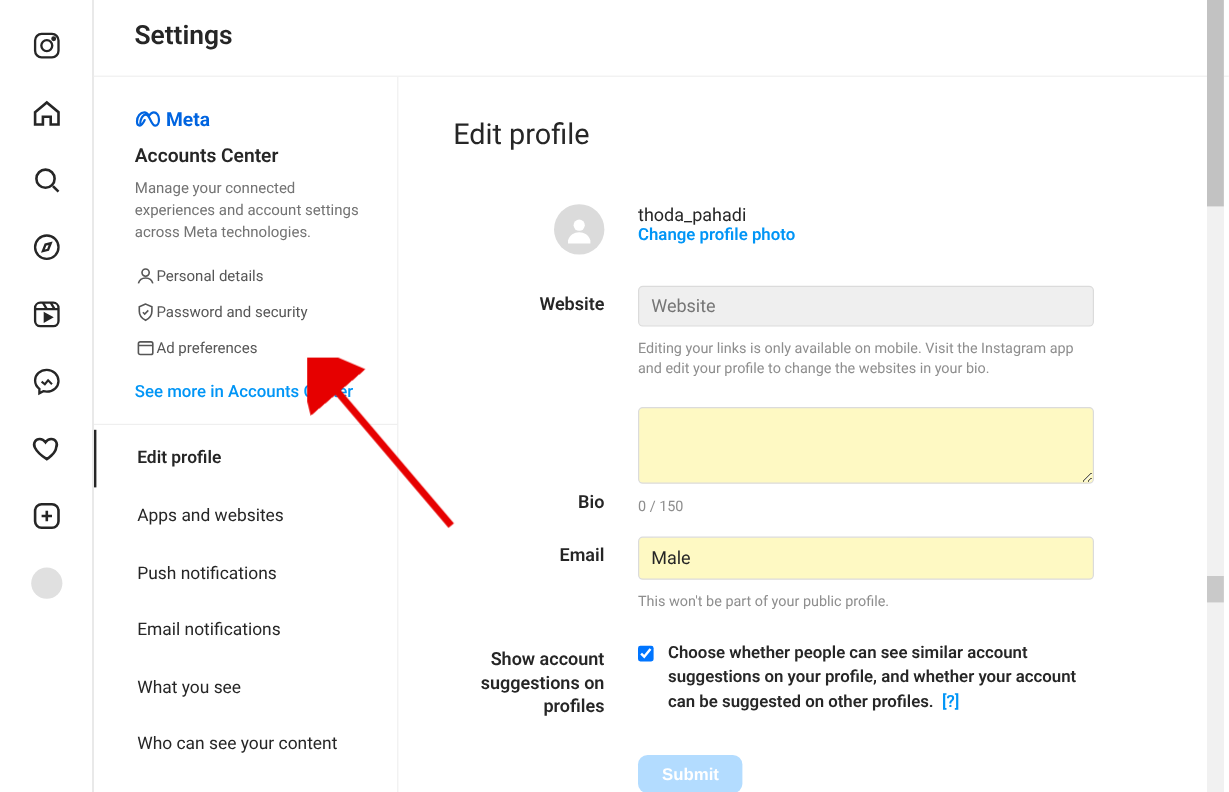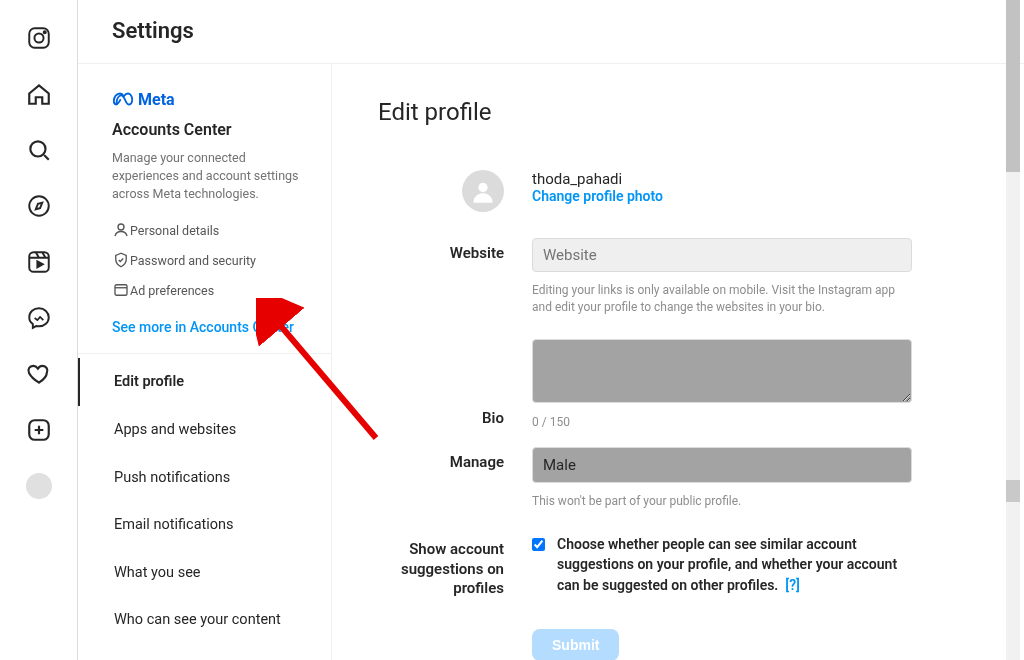--- a/index.html
+++ b/index.html
@@ -150,21 +150,21 @@
     font-size: 14px;
     font-weight: 600;
     cursor: pointer;
   }
   input.text-input, .bio-area, .select-like {
     width: 100%;
     border: 1px solid #dbdbdb;
     border-radius: 4px;
     font-size: 15px;
     padding: 7px 10px;
-    background: #a3a3a3;
+    background: #fef9c3;
     font-family: inherit;
   }
   input.text-input[disabled] {
     background: #efefef;
     color: #8e8e8e;
   }
   .hint {
     font-size: 12px;
     color: #8e8e8e;
     margin-top: 10px;
@@ -375,21 +375,21 @@
 
       <div class="form-row" style="margin-top:22px;align-items:flex-end;">
         <div class="form-label">Bio</div>
         <div class="form-field">
           <textarea class="bio-area" style=""></textarea>
           <div class="counter">0 / 150</div>
         </div>
       </div>
 
       <div class="form-row" style="margin-top:18px;">
-        <div class="form-label">Manage</div>
+        <div class="form-label">Email</div>
         <div class="form-field">
           <div class="select-like">Male</div>
           <div class="hint">This won't be part of your public profile.</div>
         </div>
       </div>
 
       <div class="form-row sugg-row">
         <div class="form-label">Show account suggestions on profiles</div>
         <div class="form-field sugg-field">
           <input type="checkbox" checked="" style="">

